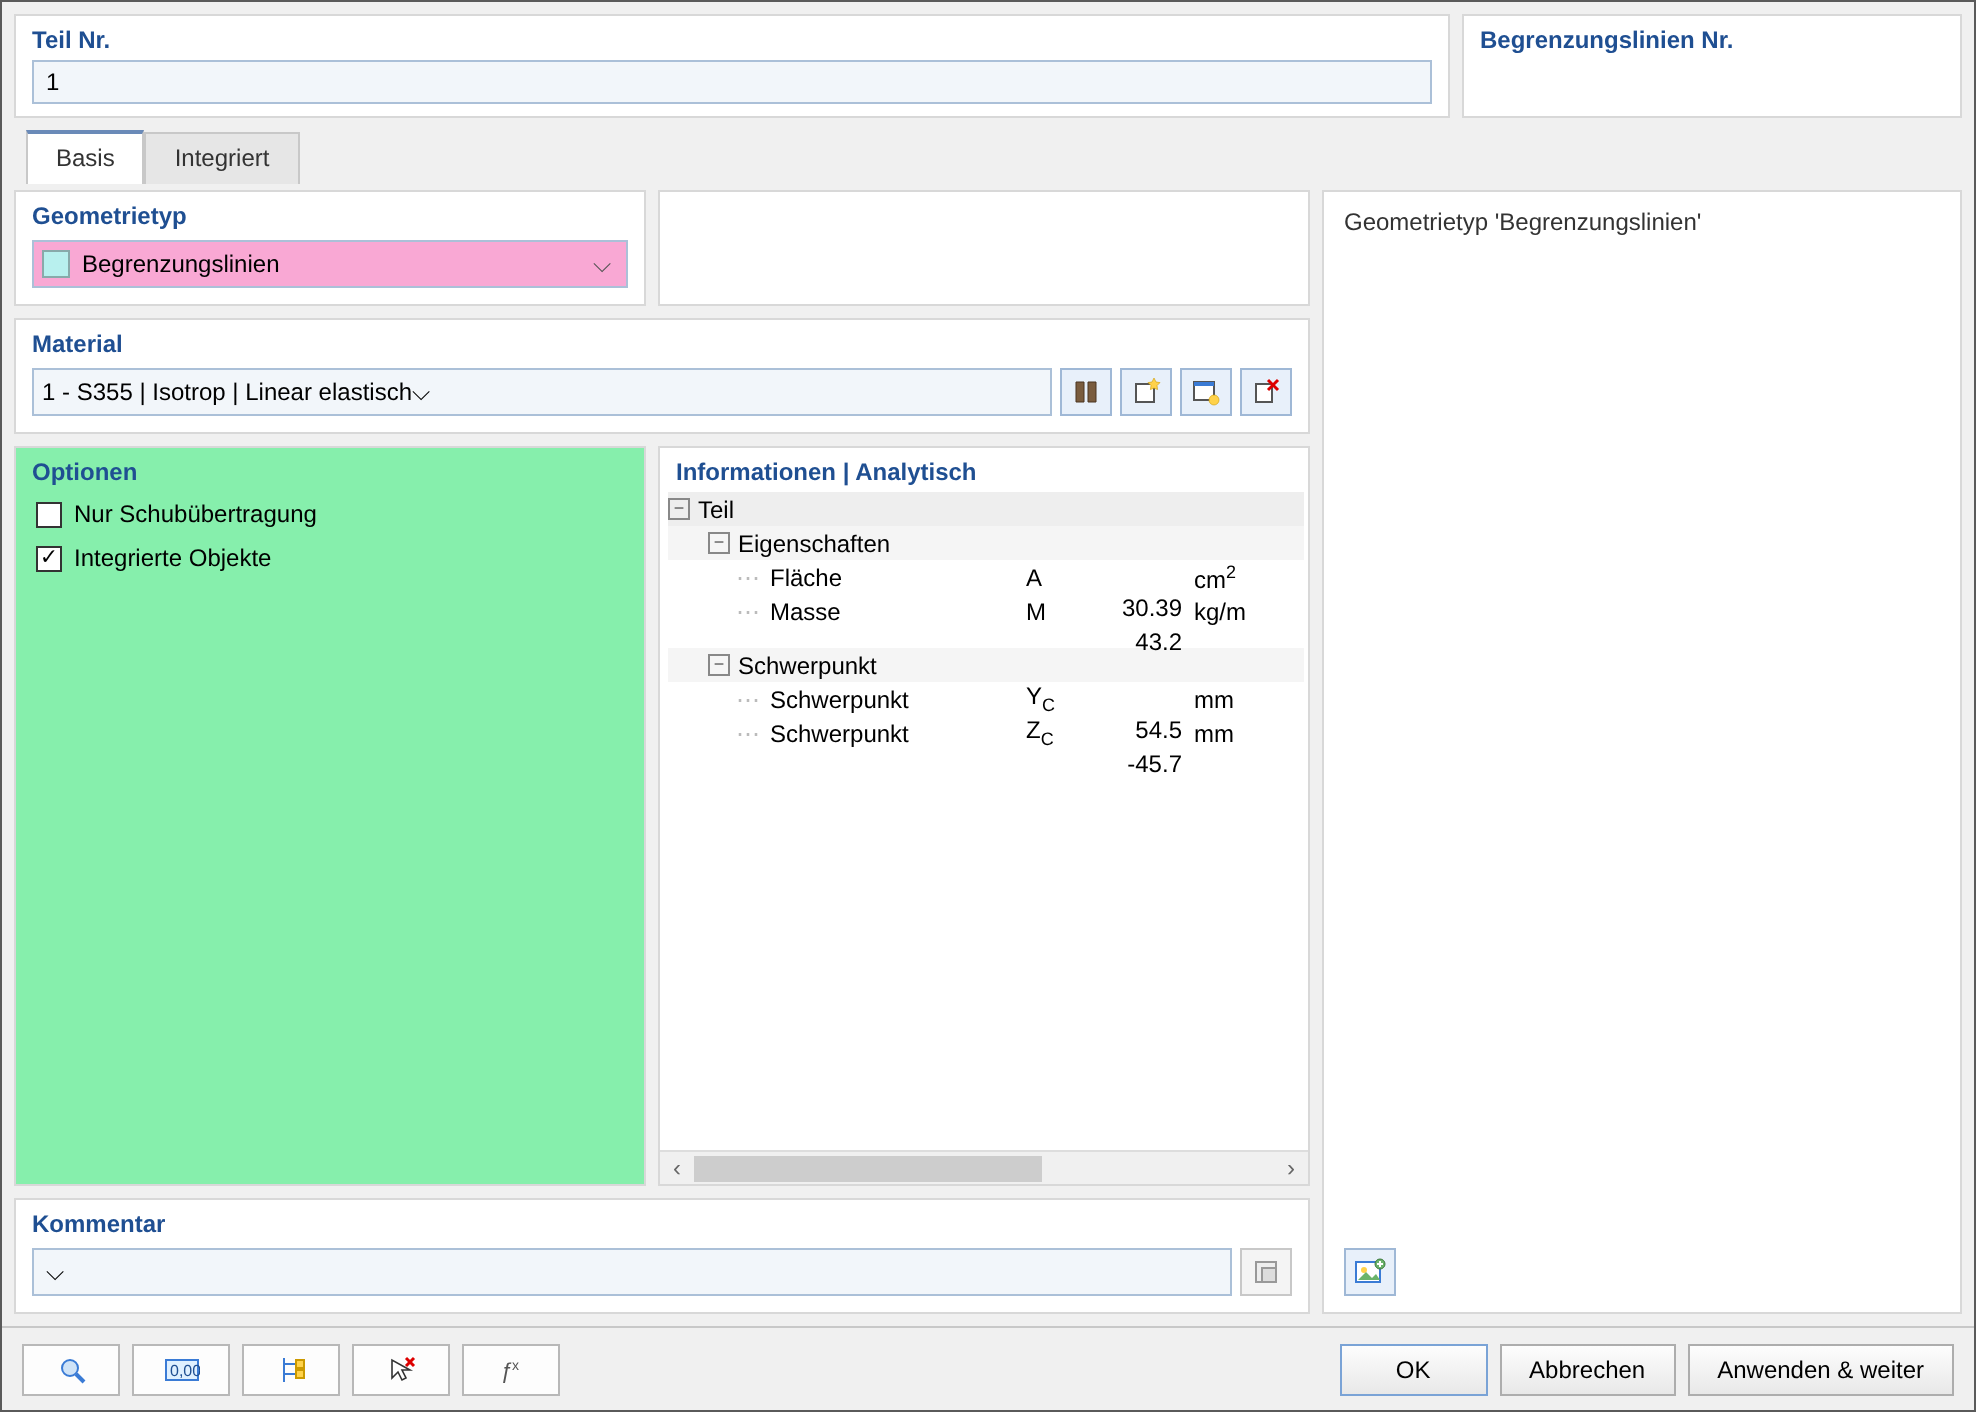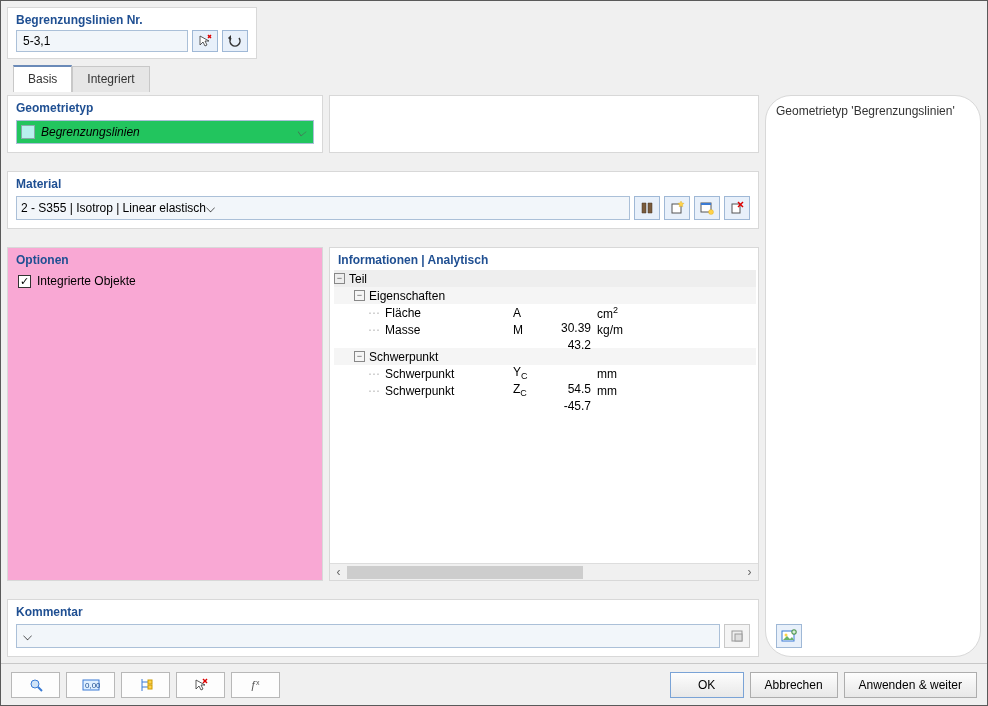--- a/index.html
+++ b/index.html
@@ -19,40 +19,40 @@
   .field-row { display: flex; align-items: center; padding: 0 8px; gap: 4px; }
   .text-input { background: #f2f6fa; border: 1px solid #abc0d8; height: 22px; padding: 2px 6px; font-size: 12px; color: #000; }
   .text-input.wide { flex: 1; }
   .iconbtn { width: 26px; height: 22px; border: 1px solid #9fb8d6; background: #e8f0fa; display:flex; align-items:center; justify-content:center; cursor:pointer; }
 
   .tabs-row { display: flex; align-items: flex-end; padding-left: 6px; height: 28px; }
   .tab { padding: 5px 14px 6px 14px; border: 1px solid #c8c8c8; border-bottom: none; background: #e6e6e6; color: #333; margin-right: 0px; cursor:pointer; position:relative; top:1px;}
   .tab.active { background: #fff; font-weight: normal; border-top: 2px solid #6a8ab8; }
 
   .midrow { display: flex; gap: 6px; flex: 1; min-height: 0; }
-  .leftcol { width: 752px; display:flex; flex-direction:column; gap:18px; }
+  .leftcol { width: 648px; display:flex; flex-direction:column; gap:6px; }
   .rightcol { flex:1; }
   .rightpanel { background:#fff; border:1px solid #d8d8d8; height:100%; padding: 8px 10px; color:#333; }
 
   .row1 { display:flex; gap:6px; }
   .geobox { width:316px; background:#fff; border:1px solid #d8d8d8; padding-bottom:8px;}
   .emptybox { flex:1; background:#fff; border:1px solid #d8d8d8; }
-  .combo { margin: 2px 8px 0 8px; height:24px; background:#22c55e; border:1px solid #abc0d8; display:flex; align-items:center; padding:0 4px 0 4px; cursor:pointer;font-style:italic;}
+  .combo { margin: 2px 8px 0 8px; height:24px; background:#f9a8d4; border:1px solid #abc0d8; display:flex; align-items:center; padding:0 4px 0 4px; cursor:pointer;}
   .combo .swatch { width:14px; height:14px; margin-right:6px; border:1px solid #8aa; }
   .combo .txt { flex:1; font-size:12px; }
   .combo .caret { width:16px; text-align:center; color:#555; }
 
   .materialbox { background:#fff; border:1px solid #d8d8d8; padding-bottom:8px;}
   .matrow { display:flex; align-items:center; padding: 2px 8px 0 8px; gap:4px;}
   .matcombo { flex:1; height:24px; background:#f2f6fa; border:1px solid #abc0d8; display:flex; align-items:center; padding:0 4px 0 4px; cursor:pointer;}
   .smallbtn { width:26px; height:24px; border:1px solid #9fb8d6; background:#e8f0fa; display:flex; align-items:center; justify-content:center; cursor:pointer;}
   .smallbtn svg { width:16px; height:16px; }
 
   .row3 { display:flex; gap:6px; flex:1; min-height:0; }
-  .optbox { width:316px; background:#f9a8d4; border:1px solid #d8d8d8; }
+  .optbox { width:316px; background:#86efac; border:1px solid #d8d8d8; }
   .infobox { flex:1; background:#fff; border:1px solid #d8d8d8; display:flex; flex-direction:column; }
   .check { display:flex; align-items:center; gap:6px; padding: 4px 10px; }
   .cbox { width:13px; height:13px; border:1px solid #333; background:#fff; display:flex; align-items:center; justify-content:center;}
   .cbox.checked::after { content:'✓'; font-size:11px; line-height:1; }
 
   .info-head { color:#1f4f92; font-weight:bold; padding:5px 8px 3px 8px;}
   .tree { flex:1; overflow:hidden; padding: 0 2px 0 4px; font-size:12px;}
   .tree-row { display:flex; align-items:center; height:17px;}
   .tree-row .tg { width:11px; height:11px; border:1px solid #888; display:flex; align-items:center; justify-content:center; font-size:9px; line-height:1; margin-right:4px; cursor:pointer; color:#555;}
   .tree-row.l0 { background:#eeeeee; }
@@ -83,38 +83,28 @@
   sub { font-size:9px; }
 </style>
 </head>
 <body>
 <div class="window">
 
 
   <div class="body">
 
     <div class="toprow">
+      <div class="panel teilnr-panel">
+        <div class="label-heading">Teil Nr.</div>
+        <div class="field-row">
+          <input class="text-input wide" value="1" style="">
+        </div>
+      </div>
       <div class="panel begrenz-panel">
         <div class="label-heading">Begrenzungslinien Nr.</div>
-        <div class="field-row">
-          <input class="text-input wide" value="5-3,1" style="">
-          <div class="iconbtn">
-            <svg width="16" height="16">
-                <path d="M3 3 L3 12 L6 9 L8 13 L10 12 L8 8 L12 8 Z" fill="#fff" stroke="#333" stroke-width="0.8"></path>
-                <line x1="11" y1="2" x2="14" y2="5" stroke="#d00" stroke-width="1.5"></line>
-                <line x1="14" y1="2" x2="11" y2="5" stroke="#d00" stroke-width="1.5"></line>
-              </svg>
-          </div>
-          <div class="iconbtn">
-            <svg width="16" height="16">
-                <path d="M12 5 A5 5 0 1 1 4 5" fill="none" stroke="#333" stroke-width="1.5"></path>
-                <path d="M1 5 L4 2 L4 8 Z" fill="#333"></path>
-              </svg>
-          </div>
-        </div>
       </div>
     </div>
 
     <div class="tabs-row">
       <div class="tab active">Basis</div>
       <div class="tab">Integriert</div>
     </div>
 
     <div class="midrow">
       <div class="leftcol">
@@ -128,21 +118,21 @@
             </div>
           </div>
           <div class="emptybox"></div>
         </div>
 
         <div class="materialbox">
           <div class="label-heading">Material</div>
           <div class="matrow">
             <div class="matcombo">
               <div class="swatch" style="background:#3a7bd5"></div>
-              <div class="txt">2 - S355 | Isotrop | Linear elastisch</div>
+              <div class="txt">1 - S355 | Isotrop | Linear elastisch</div>
               <div class="caret">⌵</div>
             </div>
             <div class="smallbtn">
                 <svg viewBox="0 0 16 16">
                   <path d="M3 3h4v10H3zM9 3h4v10H9z" fill="#7a5c3e" stroke="#4a3520" stroke-width="0.5"></path>
                 </svg>
               </div>
             <div class="smallbtn">
                 <svg viewBox="0 0 16 16">
                   <rect x="3" y="4" width="9" height="9" fill="#fff" stroke="#555"></rect>
@@ -162,20 +152,24 @@
                   <line x1="9" y1="2" x2="14" y2="7" stroke="#d00" stroke-width="1.5"></line>
                   <line x1="14" y1="2" x2="9" y2="7" stroke="#d00" stroke-width="1.5"></line>
                 </svg>
               </div>
           </div>
         </div>
 
         <div class="row3">
           <div class="optbox">
             <div class="label-heading">Optionen</div>
+            <div class="check">
+              <div class="cbox"></div>
+              <span>Nur Schubübertragung</span>
+            </div>
             <div class="check">
               <div class="cbox checked"></div>
               <span>Integrierte Objekte</span>
             </div>
           </div>
 
           <div class="infobox">
             <div class="info-head">Informationen | Analytisch</div>
             <div class="tree">
               <div class="tree-row l0">
@@ -241,21 +235,21 @@
                 <svg viewBox="0 0 16 16">
                   <rect x="3" y="3" width="10" height="10" fill="#eee" stroke="#999"></rect>
                   <rect x="6" y="6" width="7" height="7" fill="#ddd" stroke="#999"></rect>
                 </svg>
               </div>
           </div>
         </div>
       </div>
 
       <div class="rightcol">
-        <div class="rightpanel" style="display:flex; flex-direction:column;border-radius:26px;">
+        <div class="rightpanel" style="display:flex; flex-direction:column;">
           <div style="flex:1">Geometrietyp 'Begrenzungslinien'</div>
           <div class="rightimgbtn" style="align-self:flex-start; margin:0;">
             <svg width="16" height="16">
                 <rect x="1" y="3" width="12" height="10" fill="#fff" stroke="#3a7bd5"></rect>
                 <circle cx="5" cy="7" r="1.5" fill="#ffd24a"></circle>
                 <path d="M2 12 L6 8 L9 11 L11 9 L13 12 Z" fill="#6ab36a"></path>
                 <circle cx="13" cy="4" r="2.5" fill="#6ab36a" stroke="#3d7a3d" stroke-width="0.5"></circle>
                 <path d="M13 2.5v3M11.5 4h3" stroke="#fff" stroke-width="1"></path>
               </svg>
           </div>

